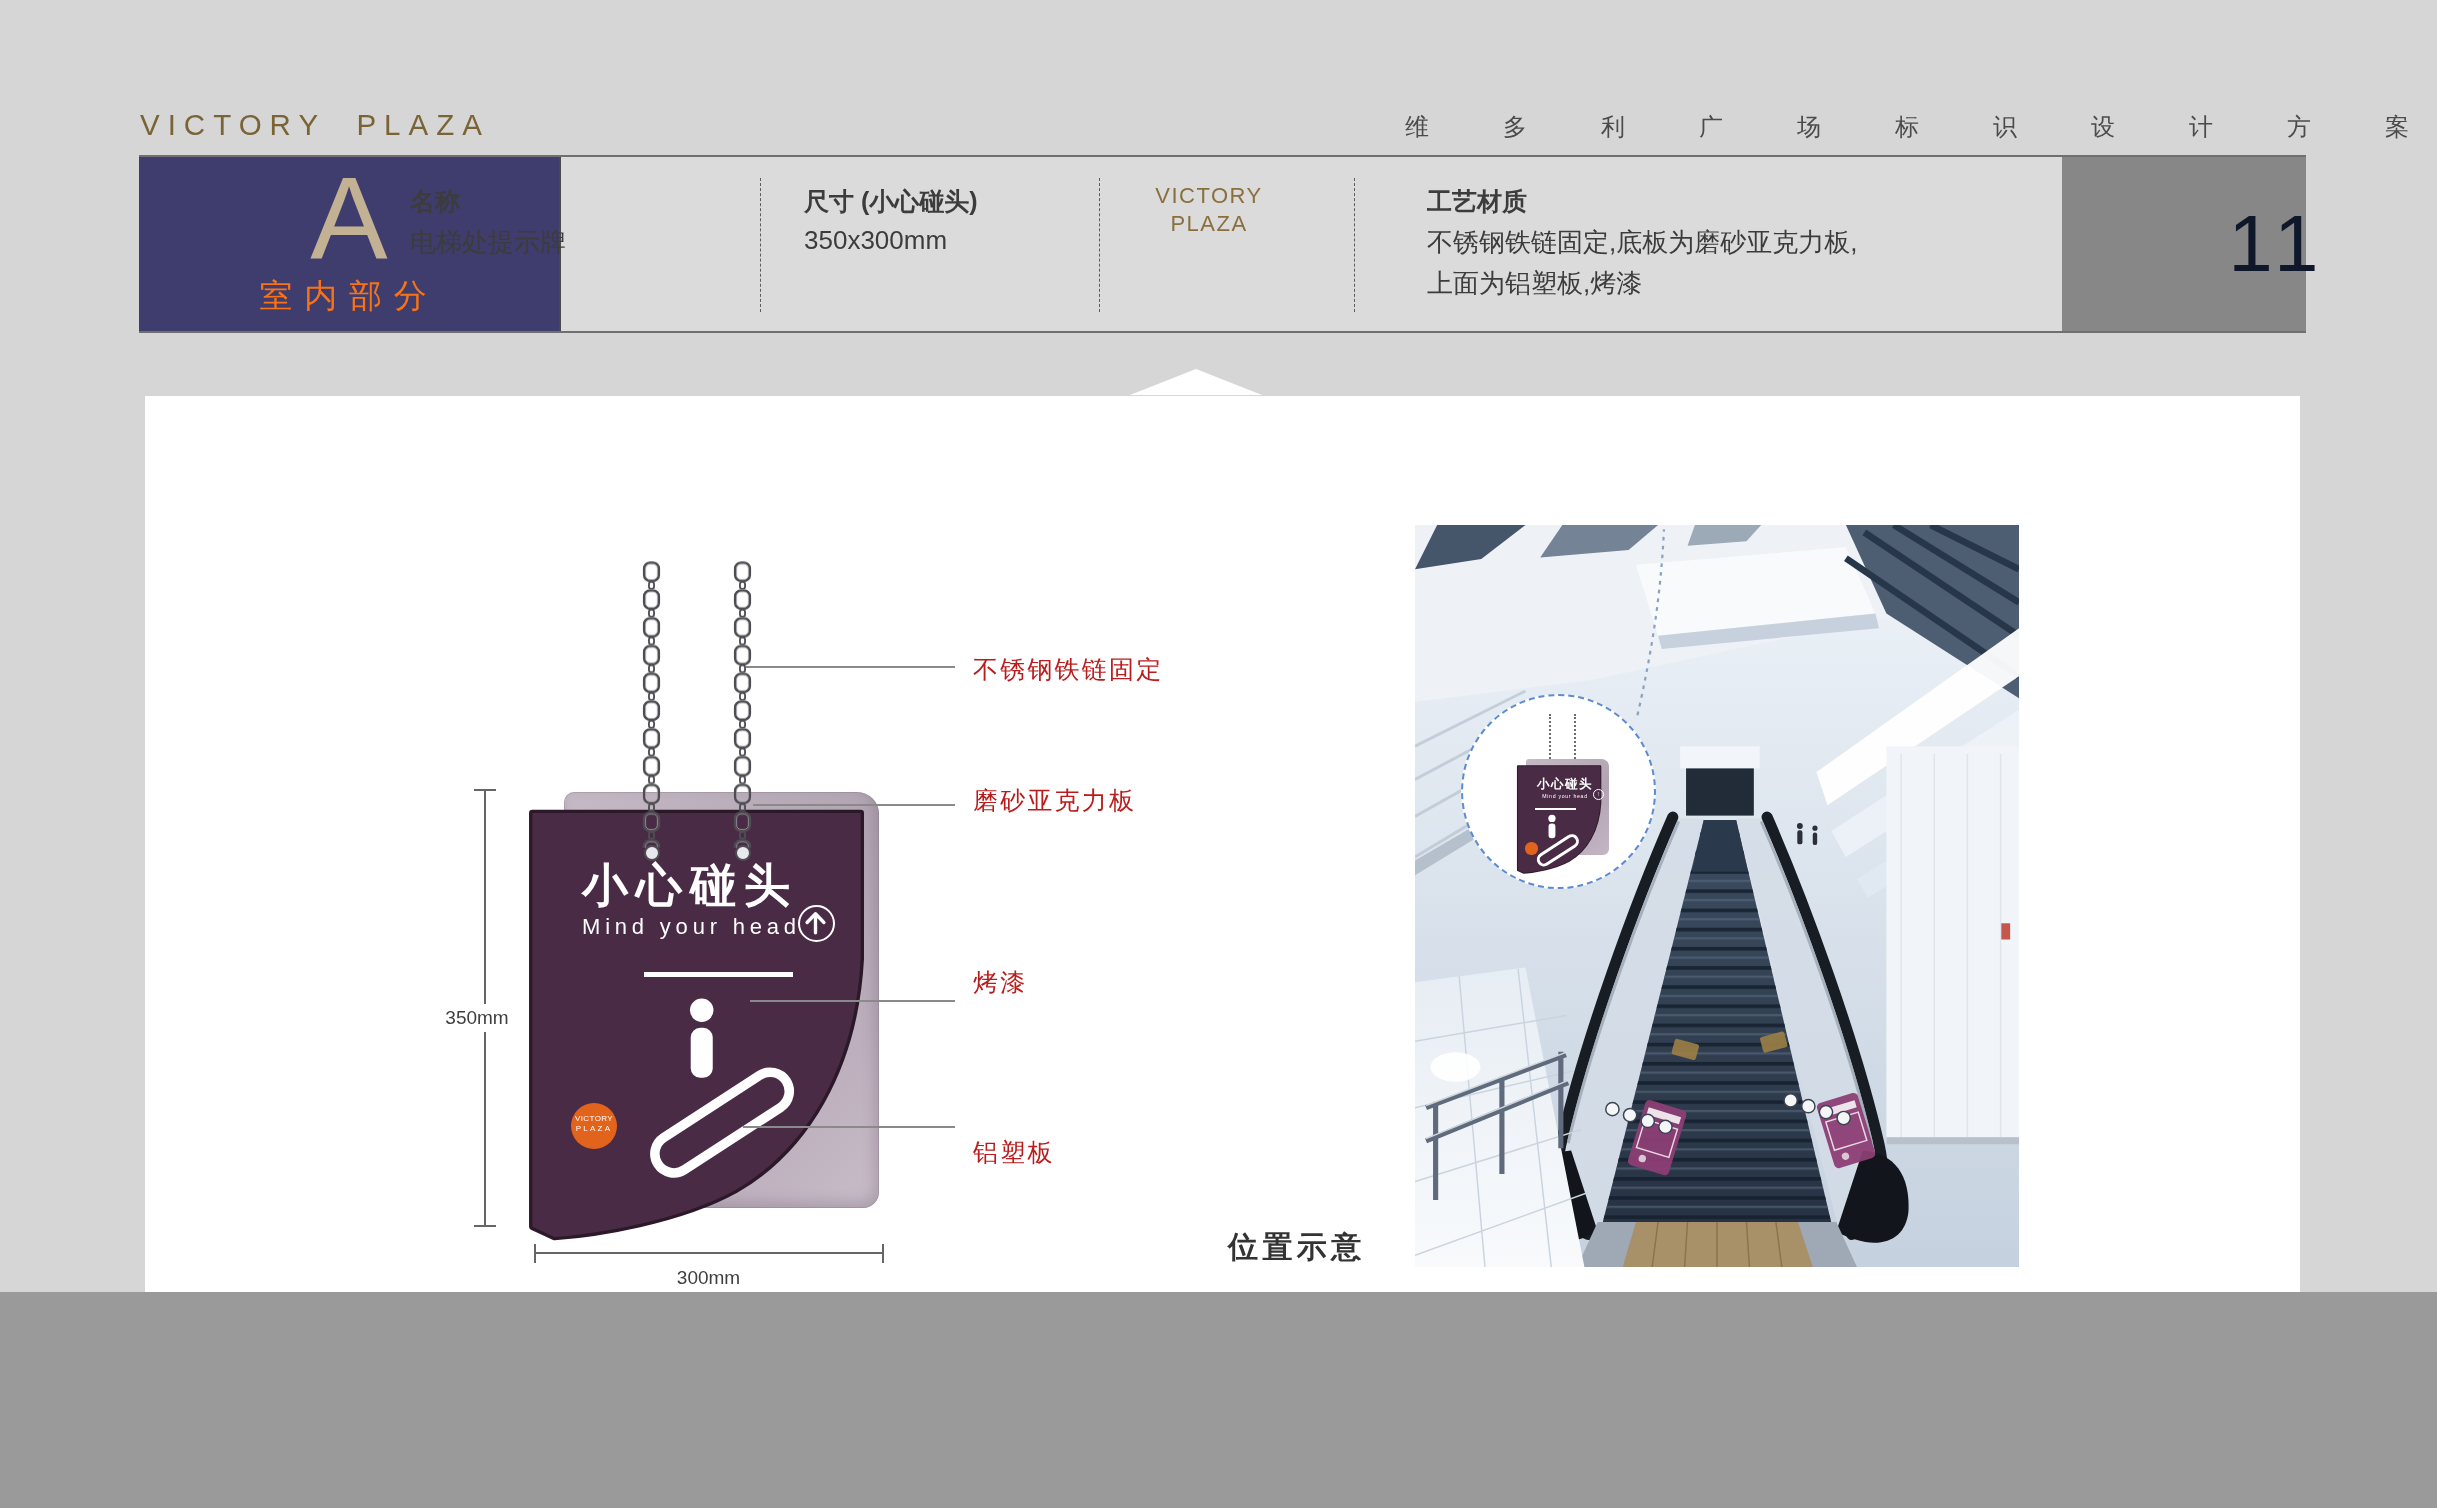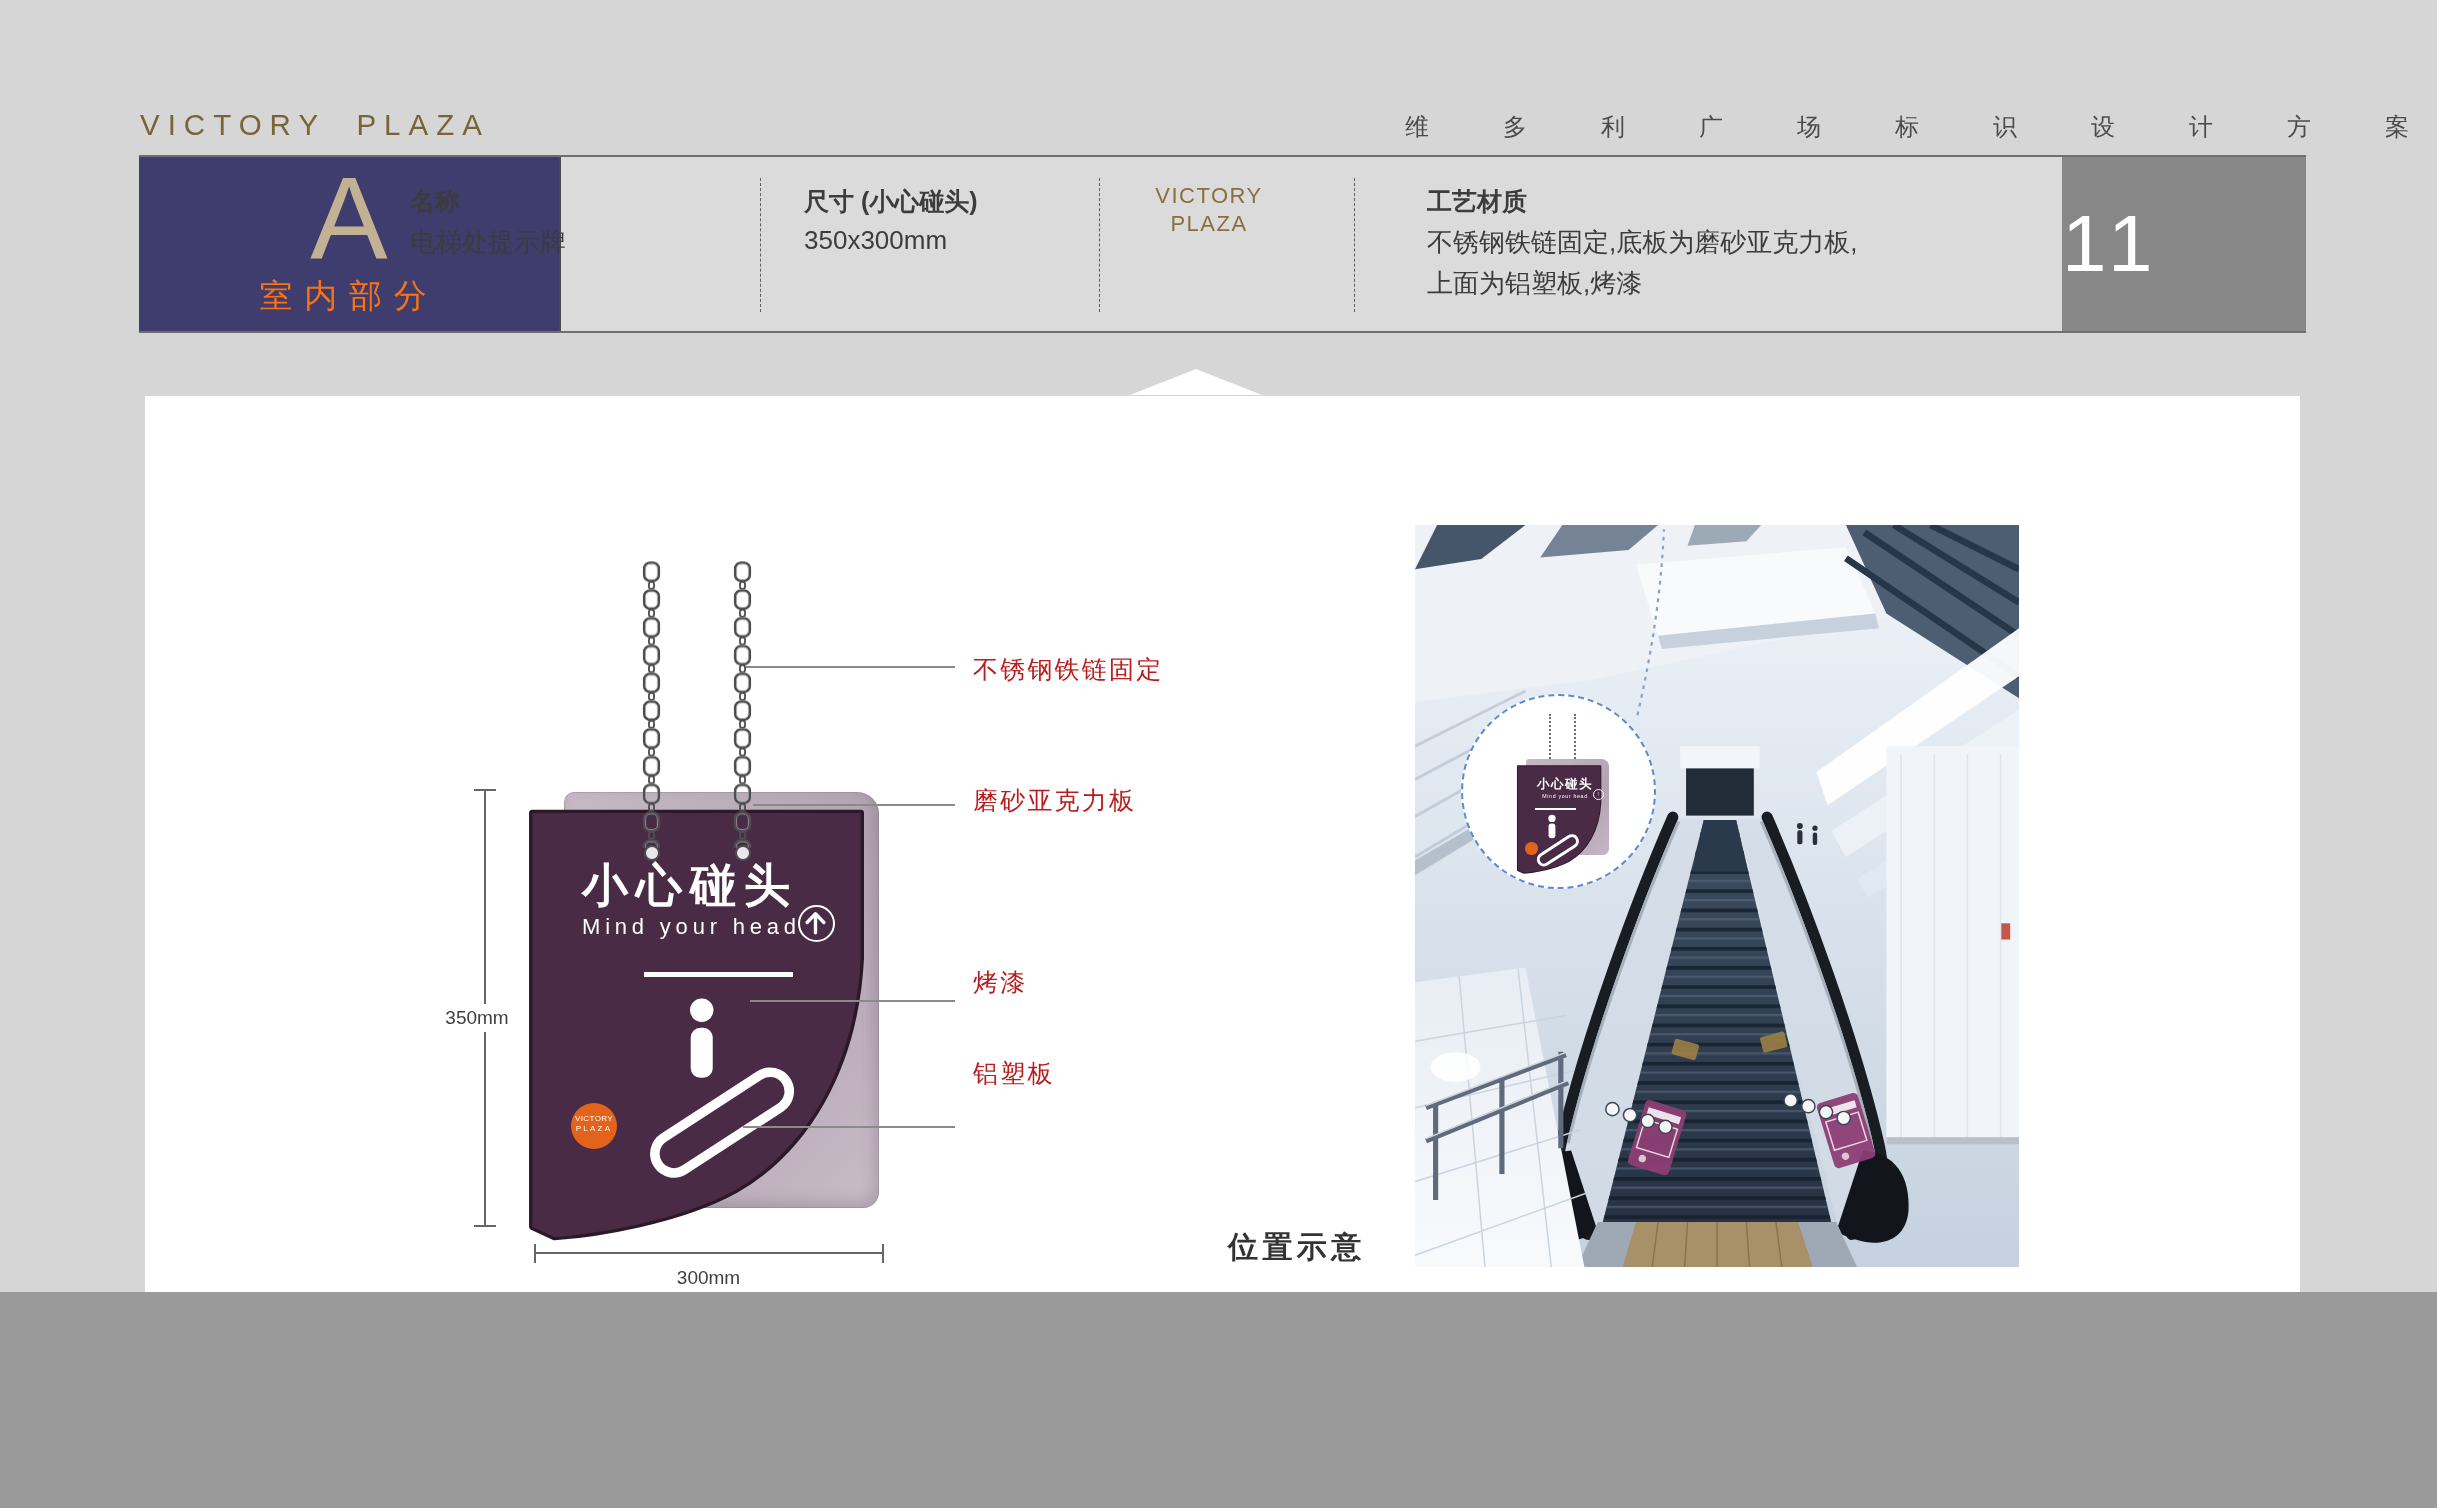--- a/index.html
+++ b/index.html
@@ -15,21 +15,21 @@
   .section-box{position:absolute;left:0;top:0;width:420px;height:174px;background:#3e3d6d;border-right:2.2px solid #4a4a4a;}
   .section-letter{position:absolute;left:0;top:0;width:100%;text-align:center;font-size:116px;line-height:125px;color:#c2b193;}
   .section-label{position:absolute;left:0;bottom:11.8px;width:100%;text-align:center;font-size:33px;letter-spacing:11.8px;color:#f97316;white-space:nowrap;}
   .hfield{position:absolute;top:0;height:100%;color:#3c3c3c;}
   .hlabel{position:absolute;top:28px;left:0;font-size:25px;font-weight:bold;white-space:nowrap;}
   .hvalue{position:absolute;top:68px;left:0;font-size:26px;white-space:nowrap;}
   .hline2{position:absolute;top:109px;left:0;font-size:26px;white-space:nowrap;}
   .hdivider{position:absolute;top:20.6px;height:134px;width:0;border-left:1.5px dashed #5c5c5c;}
   .brand-cell{position:absolute;left:989px;top:25px;width:162px;text-align:center;color:#8a6f3c;font-size:22px;letter-spacing:1.5px;line-height:28px;}
   .pagenum-box{position:absolute;left:1923px;top:0;width:244px;height:174px;background:#878787;}
-  .pagenum{position:absolute;width:100%;text-align:left;top:0;font-size:80px;line-height:174px;color:#ffffff;letter-spacing:7.4px;}
+  .pagenum{position:absolute;width:100%;text-align:right;top:0;font-size:80px;line-height:174px;color:#0f172a;letter-spacing:7.4px;padding-left:20px;}
 
   
   .content-panel{position:absolute;left:145px;top:396px;width:2155px;height:1045px;background:#ffffff;}
   .notch{position:absolute;left:1130px;top:369px;width:0;height:0;border-left:66px solid transparent;border-right:66px solid transparent;border-bottom:26.5px solid #ffffff;}
 
   
   .plate{position:absolute;left:564px;top:792px;width:315px;height:416px;border-radius:10.3px 22px 16px 10.3px;background:linear-gradient(135deg,#c6bac6 0%,#b2a4b2 45%,#bdafbd 75%,#c9bdc9 100%);box-shadow:inset 0 0 0 0.7px rgba(120,105,120,.35), inset -4.4px -5.9px 13.3px rgba(90,70,90,.25);}
   .purple-svg{position:absolute;left:525px;top:804px;width:346px;height:442px;}
   .chain{position:absolute;top:560px;width:19px;height:289px;}
   .chain-ring{position:absolute;width:11.8px;height:11.8px;border:2.2px solid #4d4d52;border-radius:50%;background:#e8e8ee;}
@@ -179,21 +179,21 @@
   <div class="callout-line" style="left:746px;top:666px;width:209px;"></div>
   <div class="callout-label" style="top:653px;">不锈钢铁链固定</div>
 
   <div class="callout-line" style="left:753px;top:804px;width:202px;"></div>
   <div class="callout-label" style="top:784px;">磨砂亚克力板</div>
 
   <div class="callout-line" style="left:750px;top:1000px;width:205px;"></div>
   <div class="callout-label" style="top:966px;">烤漆</div>
 
   <div class="callout-line" style="left:743px;top:1126px;width:212px;"></div>
-  <div class="callout-label" style="top:1057px;font-family:Liberation Mono, monospace;">铝塑板</div>
+  <div class="callout-label" style="top:1136px;font-family:Liberation Mono, monospace;">铝塑板</div>
 
   <div class="photo-wrap">
     <svg class="photo-svg" viewBox="0 0 820 1006" preserveAspectRatio="none">
       <defs>
         <linearGradient id="bgG" x1="0" y1="0" x2="0" y2="1">
             <stop offset="0" stop-color="#eff4f9"></stop>
             <stop offset="1" stop-color="#c5d1df"></stop>
           </linearGradient>
         <linearGradient id="stepG" x1="0" y1="0" x2="0" y2="1">
             <stop offset="0" stop-color="#3d4d61"></stop>

